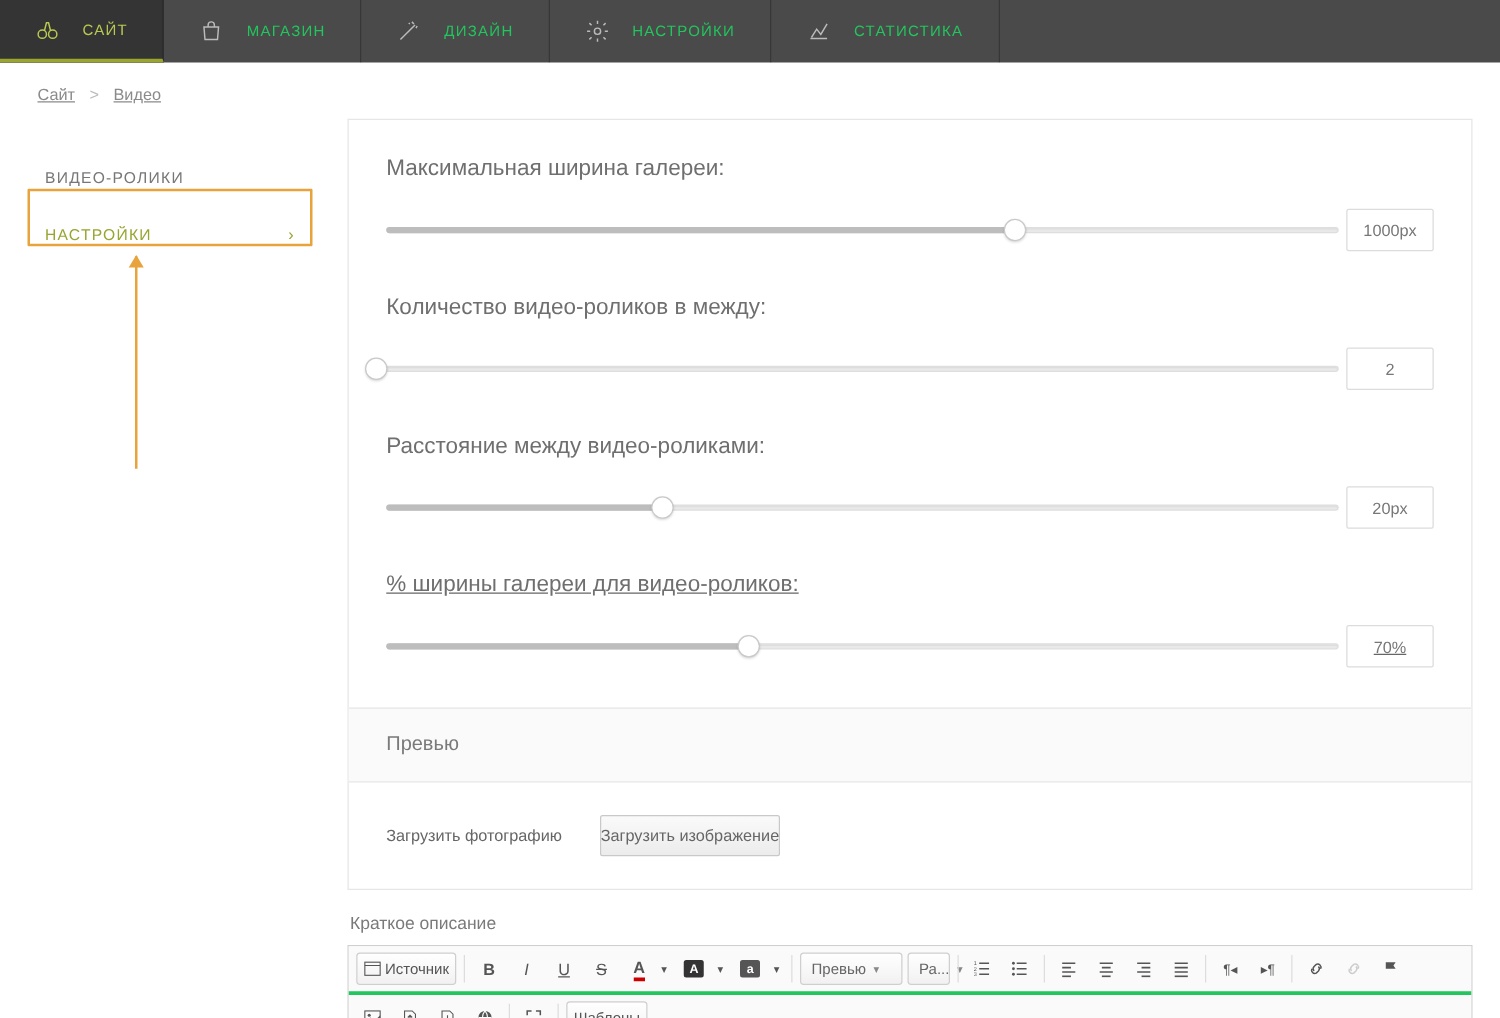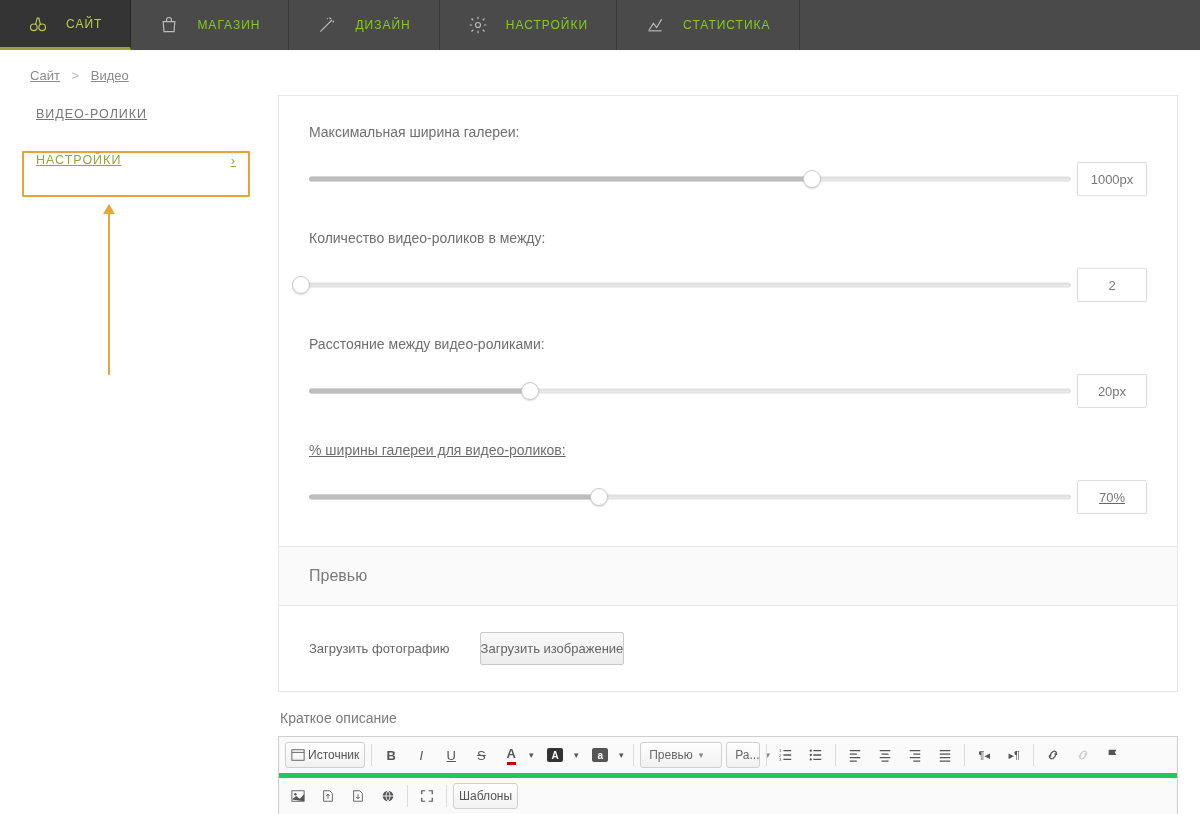--- a/index.html
+++ b/index.html
@@ -13,61 +13,61 @@
     --border:#e6e6e6;
     --border2:#d6d6d6;
     --panel:#f6f6f6;
     --nav-bg:#4a4a4a;
     --nav-bg-dark:#343434;
   }
   *{box-sizing:border-box;}
   html,body{margin:0;padding:0;font-family:"Trebuchet MS","Segoe UI",Arial,sans-serif;font-size:13px;color:var(--text);background:var(--bg);}
   
   .topnav{display:flex;background:var(--nav-bg);height:50px;}
-  .topnav .item{display:flex;align-items:center;gap:18px;padding:0 28px;color:#84cc16;letter-spacing:1px;font-size:12px;border-right:1px solid rgba(0,0,0,.25);cursor:pointer;white-space:nowrap;}
+  .topnav .item{display:flex;align-items:center;gap:18px;padding:0 28px;color:#22c55e;letter-spacing:1px;font-size:12px;border-right:1px solid rgba(0,0,0,.25);cursor:pointer;white-space:nowrap;}
   .topnav .item svg{width:20px;height:20px;fill:none;stroke:#bbb;stroke-width:1.4;}
   .topnav .item.active{background:var(--nav-bg-dark);color:var(--olive-light);border-bottom:3px solid var(--olive);}
   .topnav .item.active svg{stroke:var(--olive-light);}
   
   .crumb{padding:18px 30px 12px;color:#999;font-size:13px;}
   .crumb a{color:#8a8a8a;}
   .crumb .sep{margin:0 8px;color:#bbb;}
   
   .wrap{display:flex;gap:28px;padding:0 22px 40px 22px;}
   .side{width:228px;flex:0 0 228px;padding-top:10px;}
   .main{flex:1;}
   
-  .side .row{display:flex;align-items:flex-start;justify-content:space-between;height:46px;padding:0 12px;color:#777;letter-spacing:1px;font-size:12.5px;cursor:pointer;border:2px solid transparent;text-decoration:underline;}
+  .side .row{display:flex;align-items:flex-end;justify-content:space-between;height:46px;padding:0 12px;color:#777;letter-spacing:1px;font-size:12.5px;cursor:pointer;border:2px solid transparent;}
   .side .row.active{color:var(--olive);border:2px solid var(--orange);border-radius:1px;}
   .side .row .chev{font-size:13px;color:#aaa;}
   .side .row.active .chev{color:var(--olive);}
   .side .arrow{display:block;margin:8px auto 0 86px;width:2px;height:170px;background:var(--orange);position:relative;}
   .side .arrow::before{content:"";position:absolute;top:-1px;left:-5px;border-left:6px solid transparent;border-right:6px solid transparent;border-bottom:10px solid var(--orange);}
   
   .panel{border:1px solid var(--border);margin-bottom:18px;}
   .panel .inner{padding:28px 30px 32px 30px;}
   .panel .section-head{border-top:1px solid var(--border);padding:20px 30px;background:#fafafa;color:#7a7a7a;font-size:16px;}
   .panel .section-body{border-top:1px solid var(--border);padding:26px 30px;display:flex;align-items:center;gap:30px;}
   .setting{margin-bottom:34px;}
   .setting:last-child{margin-bottom:0;text-decoration:underline;}
-  .setting-label{color:#6f6f6f;font-size:14px;margin-bottom:22px;}
+  .setting-label{color:#6f6f6f;font-size:18px;margin-bottom:22px;}
   .setting-row{display:flex;align-items:center;gap:6px;}
   
   .slider{position:relative;flex:1;height:20px;}
   .slider .track{position:absolute;left:0;right:0;top:50%;transform:translateY(-50%);height:5px;border-radius:3px;background:#e9e9e9;border:1px solid #dedede;box-shadow:inset 0 1px 1px rgba(0,0,0,.06);}
   .slider .fill{position:absolute;left:0;top:50%;transform:translateY(-50%);height:5px;border-radius:3px;background:#bdbdbd;}
   .slider .thumb{position:absolute;top:50%;width:18px;height:18px;border-radius:50%;background:#fff;border:1px solid #c9c9c9;box-shadow:0 1px 2px rgba(0,0,0,.15);transform:translate(-50%,-50%);cursor:pointer;}
   .valbox{width:70px;height:34px;border:1px solid #dcdcdc;border-radius:2px;display:flex;align-items:center;justify-content:center;color:#777;font-size:13px;}
   
   .btn{display:inline-block;padding:8px 0;border:1px solid #c9c9c9;background:linear-gradient(#fafafa,#ececec);border-radius:2px;color:#666;font-size:13px;cursor:pointer;}
   
   .subtitle{color:#7a7a7a;font-size:14px;margin:0 0 10px 2px;}
   
   .editor{border:1px solid #cfcfcf;}
-  .editor .bar{display:flex;flex-wrap:wrap;align-items:center;gap:4px;padding:5px 6px;background:#fafafa;border-bottom:5px solid #22c55e;}
+  .editor .bar{display:flex;flex-wrap:wrap;align-items:center;gap:4px;padding:5px 6px;background:#fafafa;border-bottom:3px solid #22c55e;}
   .ed-btn{display:inline-flex;align-items:center;justify-content:center;min-width:26px;height:26px;padding:0 5px;border:1px solid transparent;border-radius:3px;font-size:13px;color:#555;cursor:pointer;gap:3px;}
   .ed-btn.box{border-color:#cfcfcf;background:linear-gradient(#fff,#f1f1f1);font-size:12px;}
   .ed-btn.dis{color:#bbb;cursor:default;}
   .ed-btn svg{width:14px;height:14px;fill:#555;}
   .ed-sep{width:1px;height:22px;background:#ddd;margin:0 2px;}
   .ed-select{display:inline-flex;align-items:center;height:26px;border:1px solid #cfcfcf;background:linear-gradient(#fff,#f1f1f1);border-radius:3px;padding:0 6px 0 8px;font-size:12px;color:#666;cursor:pointer;gap:6px;}
   .ed-select .caret{font-size:9px;color:#888;}
   .ed-drop{display:inline-flex;align-items:center;gap:1px;}
   .ed-drop .caret-btn{min-width:12px;padding:0 2px;}
   .sw{width:16px;height:14px;background:#333;border-radius:2px;display:inline-flex;align-items:center;justify-content:center;color:#fff;font-size:10px;font-weight:bold;}

